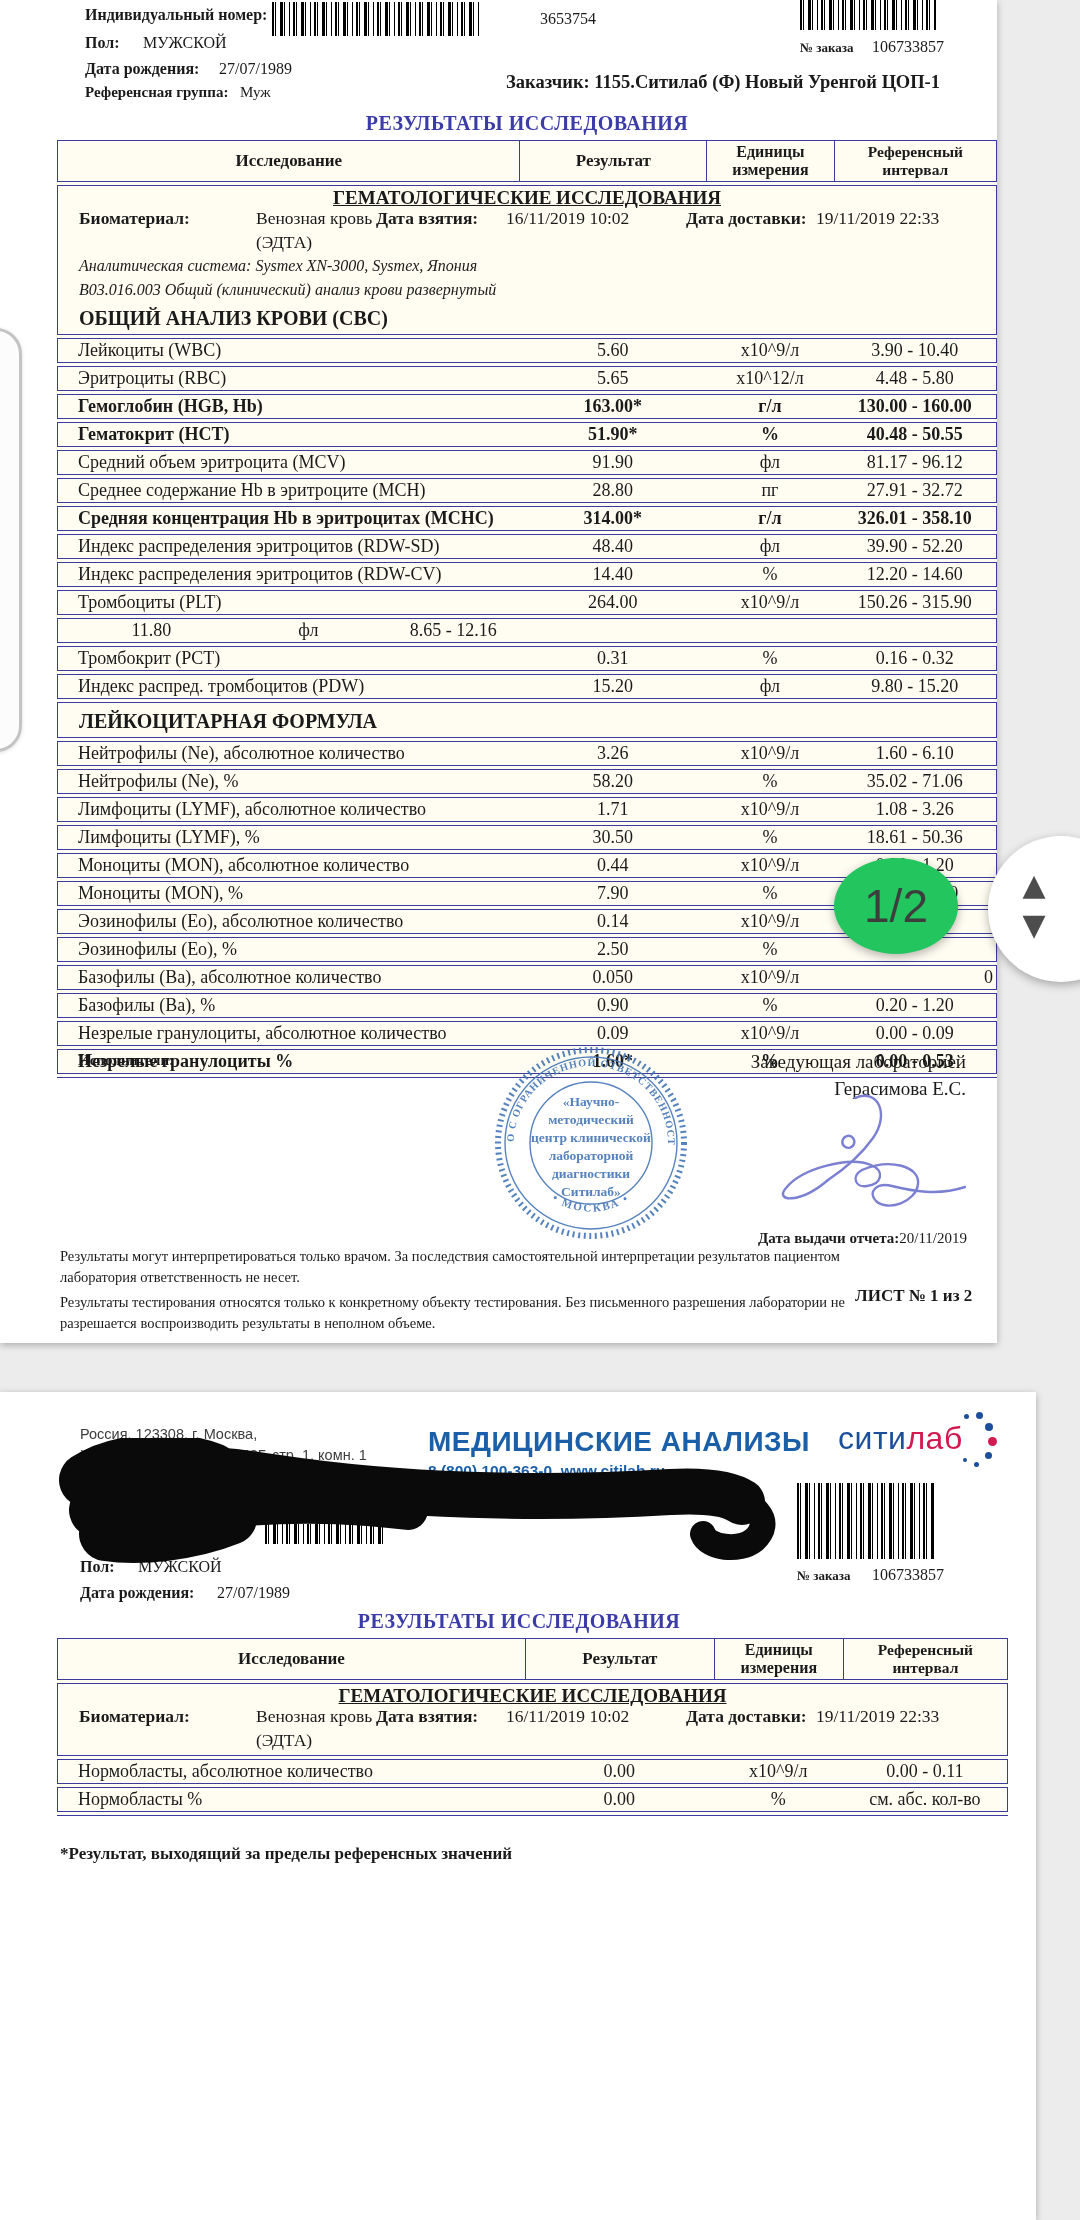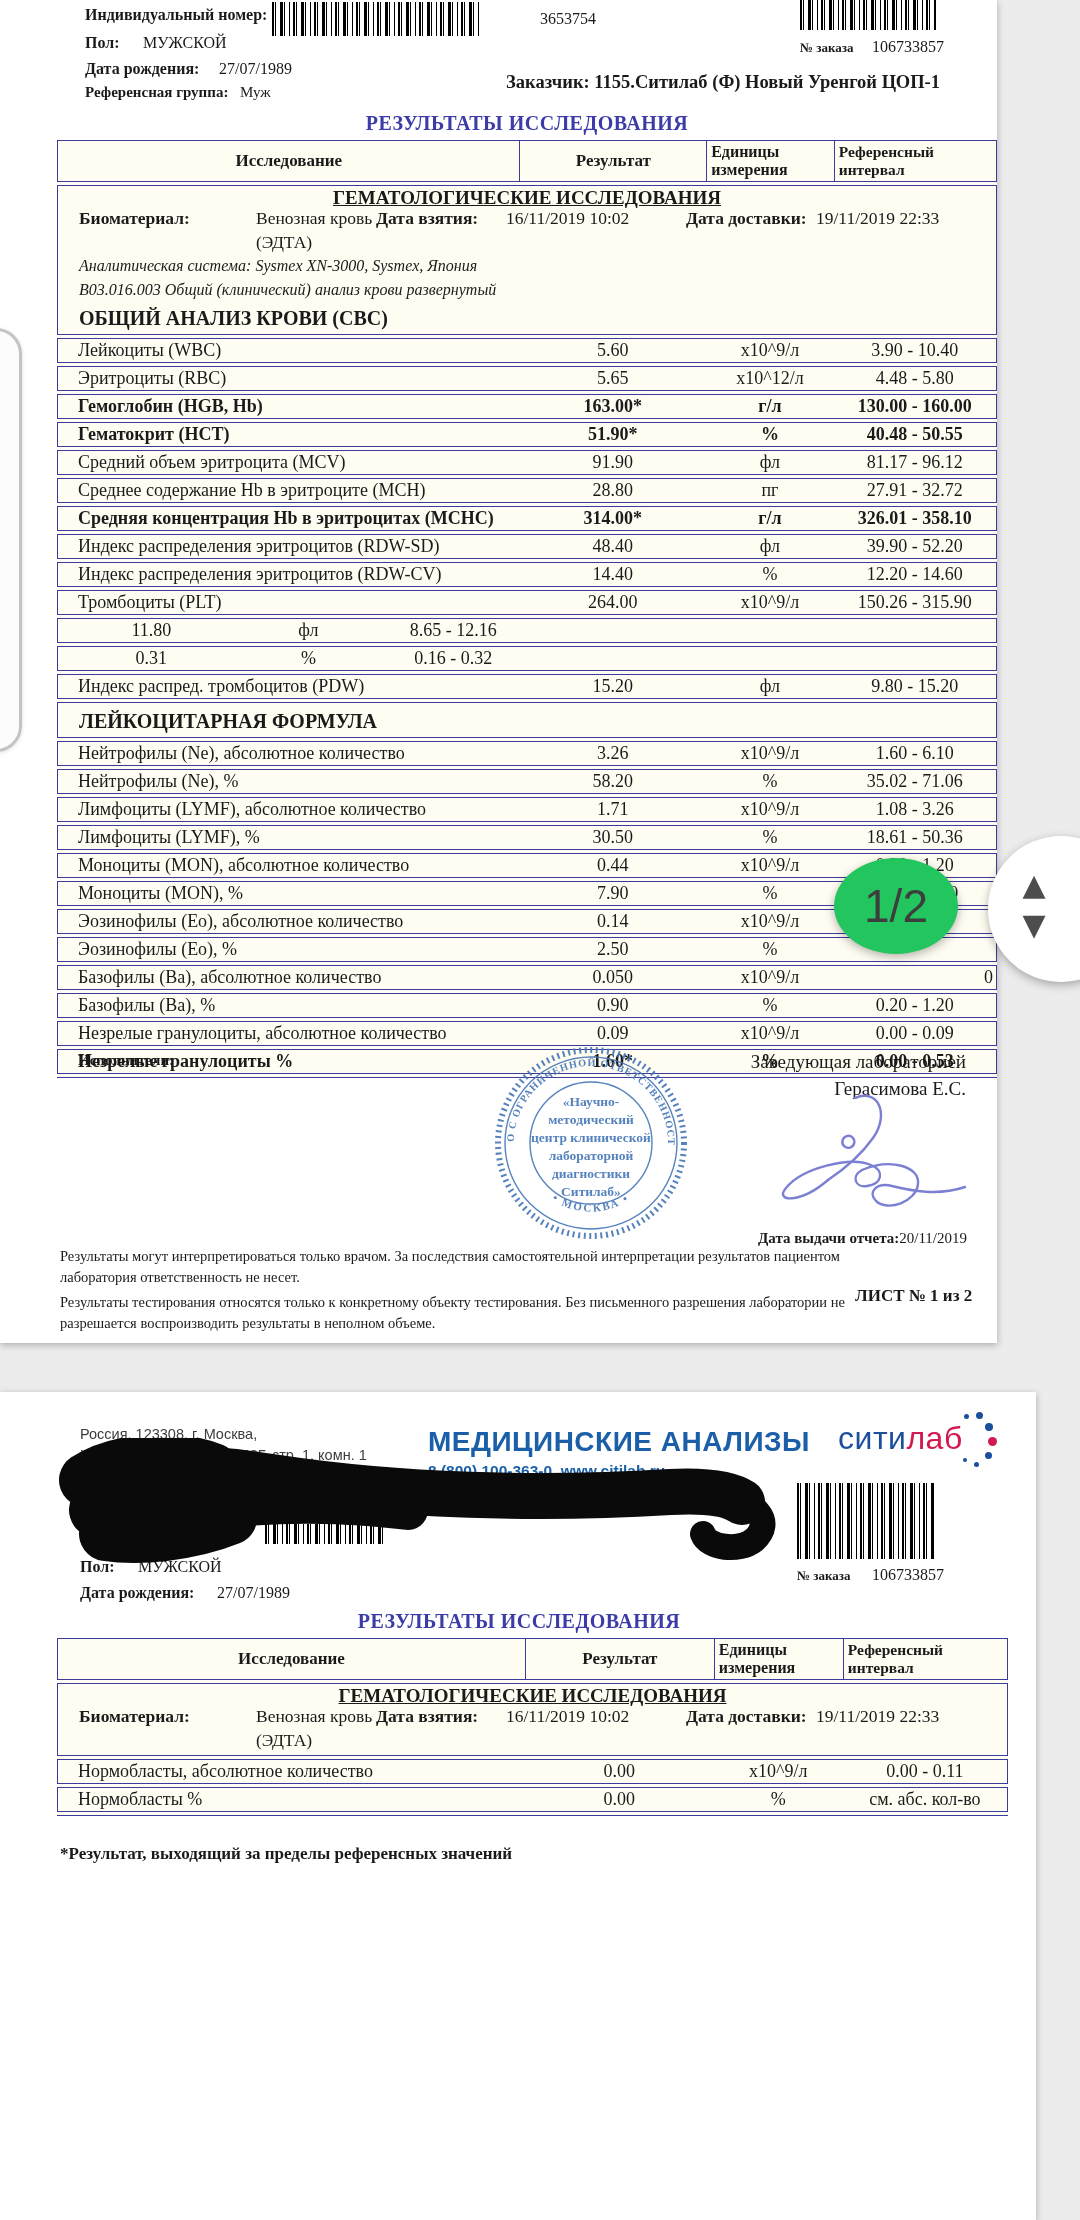--- a/index.html
+++ b/index.html
@@ -17,21 +17,21 @@
   .b{font-weight:700;}
   .lbl{font-size:16px;font-weight:700;}
   .val{font-size:16px;}
   .barcode{background:
      repeating-linear-gradient(90deg,#000 0 2px,#fff 2px 3px,#000 3px 4px,#fff 4px 8px,
        #000 8px 11px,#fff 11px 12px,#000 12px 13px,#fff 13px 17px,#000 17px 18px,#fff 18px 21px);}
   .heading-blue{color:var(--heading_blue);font-size:20px;font-weight:600;letter-spacing:.5px;text-align:center;}
   
   .tbl{position:absolute;background:#fffdf2;}
   .tline{border:1.5px solid var(--table_border);margin-bottom:3px;box-sizing:border-box;}
-  .tbl-head{display:flex;text-align:left;}
+  .tbl-head{display:flex;text-align:center;}
   .hcell{display:flex;align-items:center;justify-content:center;font-weight:700;
          font-size:17px;line-height:18px;min-height:40px;box-sizing:border-box;padding:2px 4px;}
   .hcell+.hcell{border-left:1.5px solid var(--table_border);}
   .c1{width:49.2%;} .c2{width:19.9%;} .c3{width:13.6%;} .c4{width:17.3%;}
   .hcell.c3{font-size:16px;} .hcell.c4{font-size:15.5px;}
   .intro{padding:1px 0 3px 0;}
   .sec-title{text-align:center;font-weight:700;text-decoration:underline;font-size:19px;line-height:21px;}
   .bio-line{position:relative;height:23px;font-size:17.5px;}
   .bio-line span{position:absolute;white-space:nowrap;}
   .edta{padding-left:198px;font-size:17.5px;line-height:23px;}
@@ -173,20 +173,21 @@
         <div class="c2">264.00</div>
         <div class="c3">x10^9/л</div>
         <div class="c4">150.26 - 315.90</div>
       </div>
       <div class="tline drow">
         <div class="c2">11.80</div>
         <div class="c3">фл</div>
         <div class="c4">8.65 - 12.16</div>
       </div>
       <div class="tline drow">
+        <div class="c1">Тромбокрит (PCT)</div>
         <div class="c2">0.31</div>
         <div class="c3">%</div>
         <div class="c4">0.16 - 0.32</div>
       </div>
       <div class="tline drow">
         <div class="c1">Индекс распред. тромбоцитов (PDW)</div>
         <div class="c2">15.20</div>
         <div class="c3">фл</div>
         <div class="c4">9.80 - 15.20</div>
       </div>

